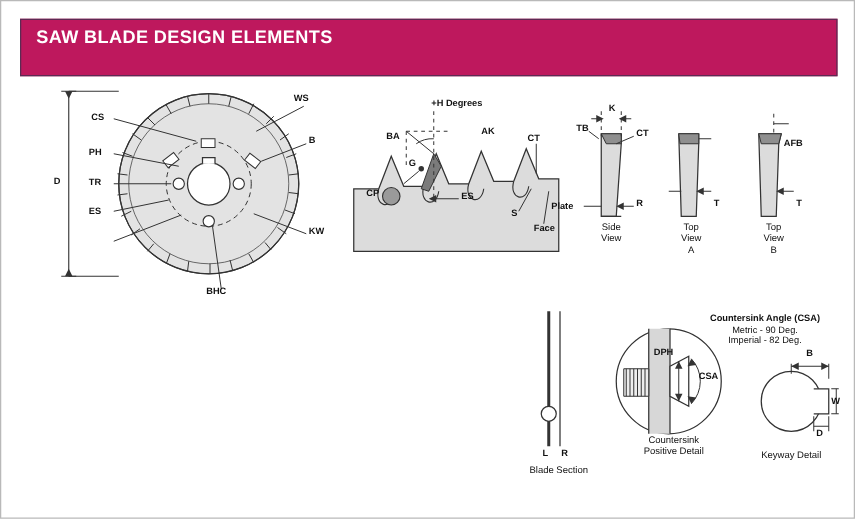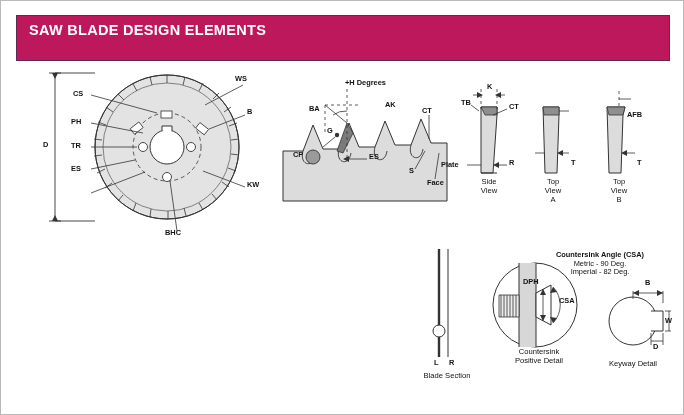--- a/index.html
+++ b/index.html
@@ -315,21 +315,21 @@
         <polygon points="74,28 71,34 78,33" fill="#333" stroke="none"></polygon>
         <polygon points="74,64 71,58 78,59" fill="#333" stroke="none"></polygon>
       </g>
     </svg>
     <div class="lbl b" style="left:44px; top:19px;">DPH</div>
     <div class="lbl b" style="left:80px; top:38px;">CSA</div>
     <div class="cap" style="left:8px; top:88px; width:104px; white-space:pre-line;"><span>Countersink
 Positive Detail</span></div>
   </div>
 
-  <div style="position:absolute; left:534px; top:250px; width:130px;">
+  <div style="position:absolute; left:546px; top:250px; width:130px;">
     <div class="lbl b" style="position:static;">Countersink Angle (CSA)</div>
     <div class="lbl" style="position:static;">Metric - 90 Deg.</div>
     <div class="lbl" style="position:static;">Imperial - 82 Deg.</div>
   </div>
 
   <div class="fig" style="left:592px; top:288px; width:80px; height:80px;">
     <svg width="80" height="80" viewBox="0 0 80 80">
       <path d="M40,8 A24,24 0 1,0 40,56 A24,24 0 1,0 40,8 Z" fill="#ffffff" stroke="#333" stroke-width="1"></path>
       <path d="M58,22 L70,22 L70,42 L58,42" fill="#ffffff" stroke="#333" stroke-width="1"></path>
       <g stroke="#333" stroke-width="0.8" fill="none">

